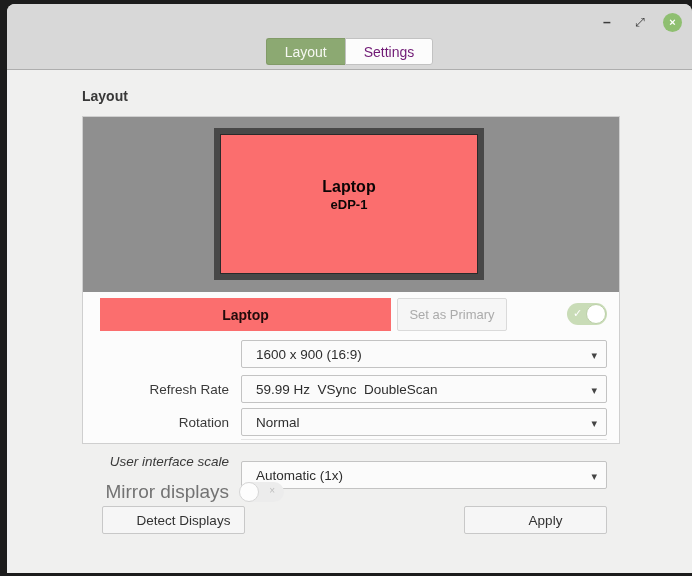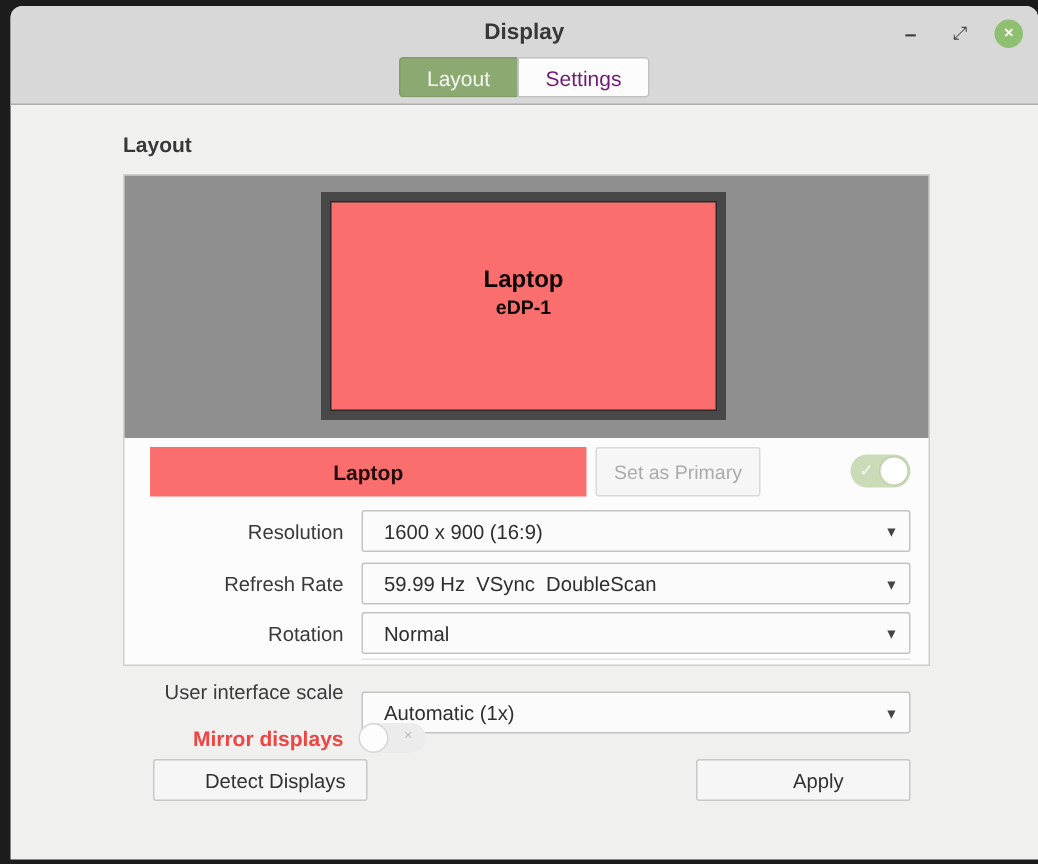--- a/index.html
+++ b/index.html
@@ -111,30 +111,30 @@
   .dropdown {
     position:absolute; left:158px; width:366px; height:28px;
     background:#fbfbfb; border:1px solid #c3c3c3; border-radius:2px;
     display:flex; align-items:center;
   }
   .dd-value { padding-left:14px; font-size:13.5px; color:#2e2e2e; white-space:pre; }
   .dd-arrow {
     position:absolute; right:9px; top:9px; font-size:11px; color:#444444; line-height:1;
   }
   .field-label { top:inherit; }
-  .lab-res { top:223px; } .lab-ref { top:258px; } .lab-rot { top:291px; } .lab-ui { top:330px; }
+  .lab-res { top:223px; } .lab-ref { top:258px; } .lab-rot { top:291px; } .lab-ui { top:330px;font-style:italic; }
   .dd-res  { top:223px; } .dd-ref  { top:258px; } .dd-rot  { top:291px; } .dd-ui  { top:344px; }
   .separator {
     position:absolute; left:158px; top:322px; width:366px; height:1px; background:#e4e4e4;
   }
   
   .mirror-label {
     position:absolute; left:0; top:365px; width:146px; height:20px;
     display:flex; align-items:center; justify-content:flex-end;
-    font-size:14px; color:#ef4444;font-weight:bold;
+    font-size:19px; color:#737373;
   }
   .switch-off {
     position:absolute; left:156px; top:365px; width:45px; height:20px;
     border-radius:10px; background:#ececec;
   }
   .switch-off .knob {
     position:absolute; left:0; top:0; width:20px; height:20px; border-radius:50%;
     background:#fdfdfd; border:1px solid #d6d6d6;
   }
   .switch-off .cross {
@@ -150,21 +150,20 @@
   .btn-detect { left:19px; }
   .btn-reset  { left:199px; }
   .btn-apply  { left:381px; }
 </style>
 </head>
 <body>
 
 <div id="window">
 
   <div class="headerbar">
-    <div class="win-title">Display</div>
     <div class="win-controls">
       <div class="wc-btn wc-min">–</div>
       <div class="wc-btn wc-max">⤢</div>
       <div class="wc-close">×</div>
     </div>
     <div class="tab-switcher">
       <div class="tab active">Layout</div>
       <div class="tab">Settings</div>
     </div>
   </div>
@@ -180,21 +179,20 @@
       </div>
     </div>
 
     <button class="laptop-btn">Laptop</button>
     <button class="primary-btn">Set as Primary</button>
     <div class="switch-on">
       <span class="check">✓</span>
       <span class="knob"></span>
     </div>
 
-    <div class="field-label lab-res">Resolution</div>
     <div class="dropdown dd-res">
       <span class="dd-value">1600 x 900 (16:9)</span>
       <span class="dd-arrow">▾</span>
     </div>
 
     <div class="field-label lab-ref">Refresh Rate</div>
     <div class="dropdown dd-ref">
       <span class="dd-value">59.99 Hz  VSync  DoubleScan</span>
       <span class="dd-arrow">▾</span>
     </div>

